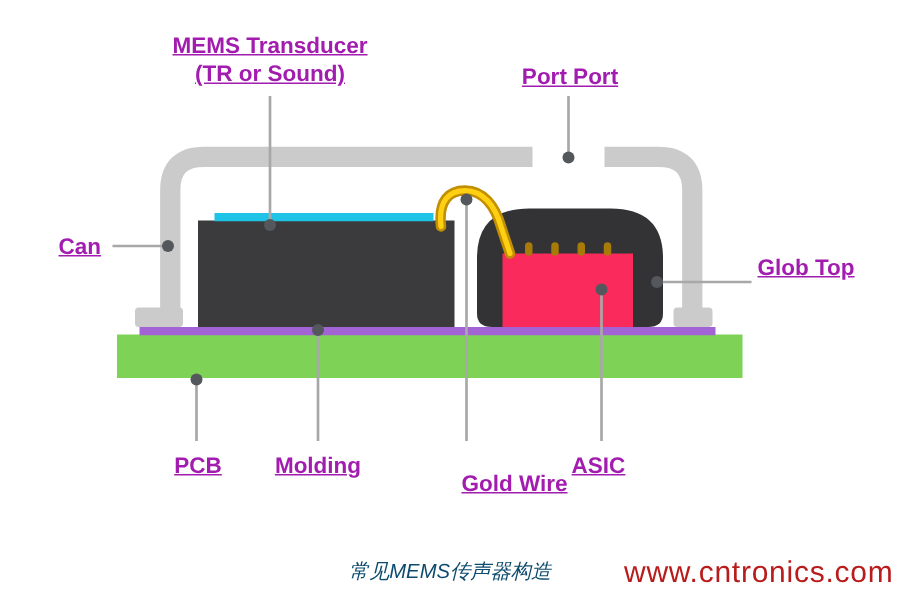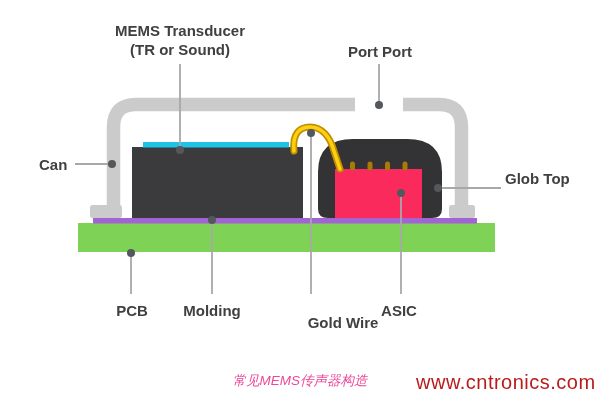--- a/index.html
+++ b/index.html
@@ -4,29 +4,30 @@
 <style>
   html,body{margin:0;padding:0;background:#fff;}
   .stage{
     position:relative;width:601px;height:405px;background:#ffffff;overflow:hidden;
     font-family:"Liberation Sans",sans-serif;
   }
   .stage svg{position:absolute;left:0;top:0;}
   .lbl{
     position:absolute;
     font:700 15px/19px "Liberation Sans",sans-serif;
-    color:#404040;
+    color:#a21caf;
     white-space:nowrap;
+    text-decoration:underline;
   }
   .lbl.center{transform:translateX(-50%);text-align:center;}
   .lbl .ln{display:block;}
   .caption{
     position:absolute;left:300px;top:372px;transform:translateX(-50%);
     font:italic 400 13.5px/18px "Liberation Sans",sans-serif;
-    color:#ec4899;white-space:nowrap;
+    color:#0c4a6e;white-space:nowrap;
   }
   .watermark{
     position:absolute;left:416px;top:371px;
     font:400 20px/22px "Liberation Sans",sans-serif;
     color:#b91c1c;letter-spacing:.5px;white-space:nowrap;
   }
 </style>
 </head>
 <body>
 

